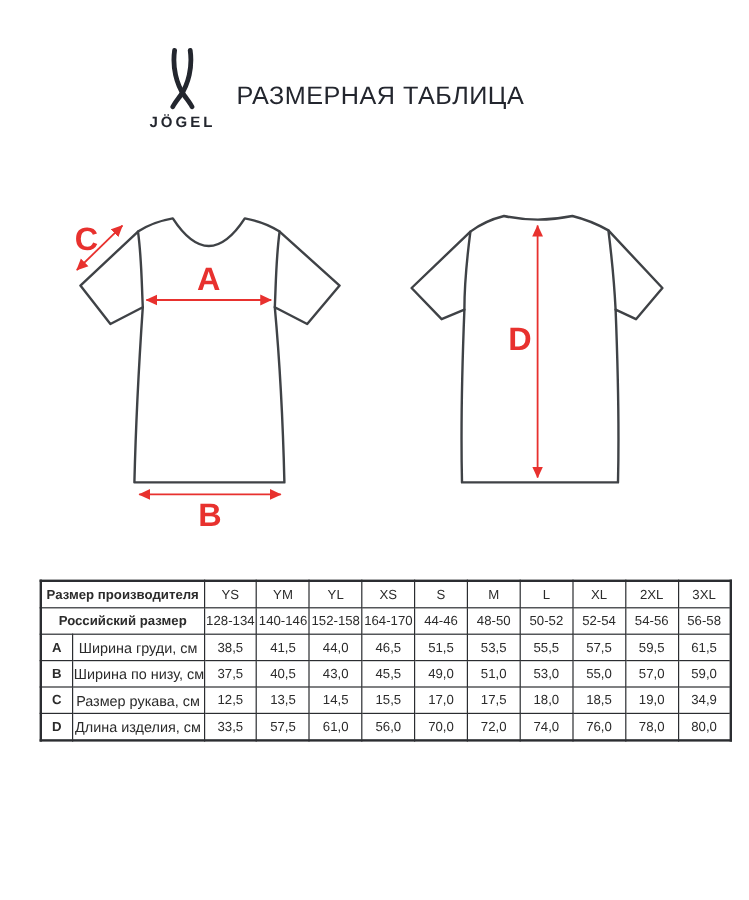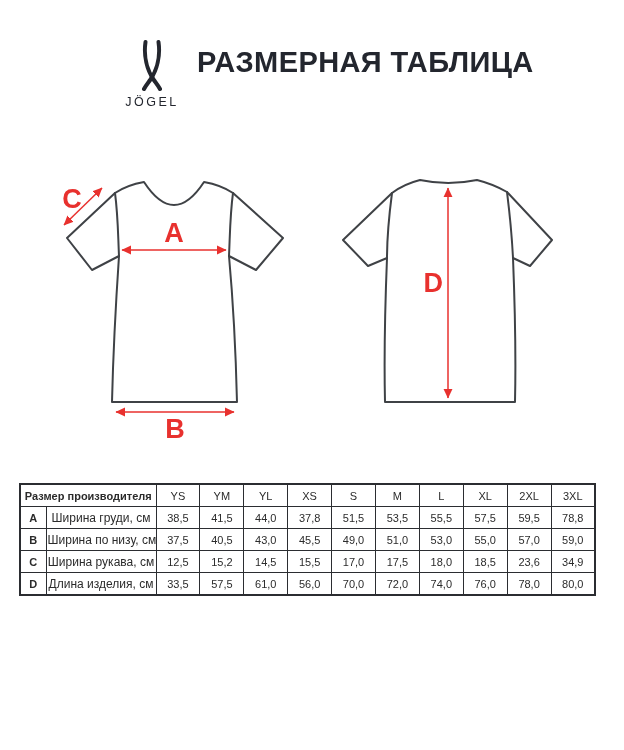--- a/index.html
+++ b/index.html
@@ -2,35 +2,35 @@
 <html style="--accent: #e8312e; --ink: #23262e; --outline: #3f4246; --tableBorder: #2b2d31; --text: #2b2b2b;"><head>
 <meta charset="utf-8">
 <style>
   html,body{margin:0;padding:0;background:#fff;}
   .page{position:relative;width:624px;height:750px;background:#ffffff;
         font-family:"Liberation Sans",sans-serif;overflow:hidden;}
 
   
   .logo{position:absolute;left:117px;top:40px;width:70px;text-align:center;color:var(--ink);}
   .logo svg{display:block;margin:0 auto;}
-  .brand{margin-top:3px;font-size:12.5px;font-weight:400;letter-spacing:2.5px;color:var(--ink);}
-  .title{position:absolute;left:197px;top:47px;margin:0;font-size:29px;line-height:31px;
-         font-weight:700;color:var(--ink);letter-spacing:.4px;white-space:nowrap;}
+  .brand{margin-top:3px;font-size:12.5px;font-weight:700;letter-spacing:2.5px;color:var(--ink);}
+  .title{position:absolute;left:197px;top:65px;margin:0;font-size:21px;line-height:31px;
+         font-weight:400;color:var(--ink);letter-spacing:.4px;white-space:nowrap;}
 
   
   svg.front{position:absolute;left:55px;top:170px;}
   svg.back{position:absolute;left:340px;top:168px;}
   .shirt{fill:#ffffff;stroke:var(--outline);stroke-width:2;stroke-linejoin:round;}
   .seam{fill:none;stroke:var(--outline);stroke-width:2;stroke-linecap:round;}
   .dim{stroke:var(--accent);stroke-width:1.5;}
   .dim-label{font-family:"Liberation Sans",sans-serif;font-size:27px;font-weight:700;fill:var(--accent);}
   .emblem-stroke{fill:none;stroke:var(--ink);stroke-width:4;stroke-linecap:round;}
 
   
-  table.size{position:absolute;left:19px;top:483px;width:577px;border-collapse:collapse;
+  table.size{position:absolute;left:33px;top:483px;width:577px;border-collapse:collapse;
              table-layout:fixed;background:#fff;color:var(--text);font-size:11px;
              border:2px solid var(--tableBorder);}
   table.size td{border:1px solid var(--tableBorder);height:21px;text-align:center;
                 vertical-align:middle;padding:0 1px;white-space:nowrap;overflow:hidden;}
   .c-letter{width:26px;}
   .c-label{width:110px;}
   .hlabel{font-weight:700;font-size:11px;}
   .scode{font-weight:400;}
   .letter{font-weight:700;}
   .mlabel{font-size:12px;}
@@ -111,59 +111,72 @@
           <td class="scode">YL</td>
           <td class="scode">XS</td>
           <td class="scode">S</td>
           <td class="scode">M</td>
           <td class="scode">L</td>
           <td class="scode">XL</td>
           <td class="scode">2XL</td>
           <td class="scode">3XL</td>
         </tr>
         <tr>
+          <td class="hlabel" colspan="2">Российский размер</td>
+          <td class="val">128-134</td>
+          <td class="val">140-146</td>
+          <td class="val">152-158</td>
+          <td class="val">164-170</td>
+          <td class="val">44-46</td>
+          <td class="val">48-50</td>
+          <td class="val">50-52</td>
+          <td class="val">52-54</td>
+          <td class="val">54-56</td>
+          <td class="val">56-58</td>
+        </tr>
+        <tr>
           <td class="letter">A</td>
           <td class="mlabel">Ширина груди, см</td>
           <td class="val">38,5</td>
           <td class="val">41,5</td>
           <td class="val">44,0</td>
-          <td class="val">37,8</td>
+          <td class="val">46,5</td>
           <td class="val">51,5</td>
           <td class="val">53,5</td>
           <td class="val">55,5</td>
           <td class="val">57,5</td>
           <td class="val">59,5</td>
-          <td class="val">78,8</td>
+          <td class="val">61,5</td>
         </tr>
         <tr>
           <td class="letter">B</td>
           <td class="mlabel">Ширина по низу, см</td>
           <td class="val">37,5</td>
           <td class="val">40,5</td>
           <td class="val">43,0</td>
           <td class="val">45,5</td>
           <td class="val">49,0</td>
           <td class="val">51,0</td>
           <td class="val">53,0</td>
           <td class="val">55,0</td>
           <td class="val">57,0</td>
           <td class="val">59,0</td>
         </tr>
         <tr>
           <td class="letter">C</td>
-          <td class="mlabel">Ширина рукава, см</td>
+          <td class="mlabel">Размер рукава, см</td>
           <td class="val">12,5</td>
-          <td class="val">15,2</td>
+          <td class="val">13,5</td>
           <td class="val">14,5</td>
           <td class="val">15,5</td>
           <td class="val">17,0</td>
           <td class="val">17,5</td>
           <td class="val">18,0</td>
           <td class="val">18,5</td>
-          <td class="val">23,6</td>
+          <td class="val">19,0</td>
           <td class="val">34,9</td>
         </tr>
         <tr>
           <td class="letter">D</td>
           <td class="mlabel">Длина изделия, см</td>
           <td class="val">33,5</td>
           <td class="val">57,5</td>
           <td class="val">61,0</td>
           <td class="val">56,0</td>
           <td class="val">70,0</td>

